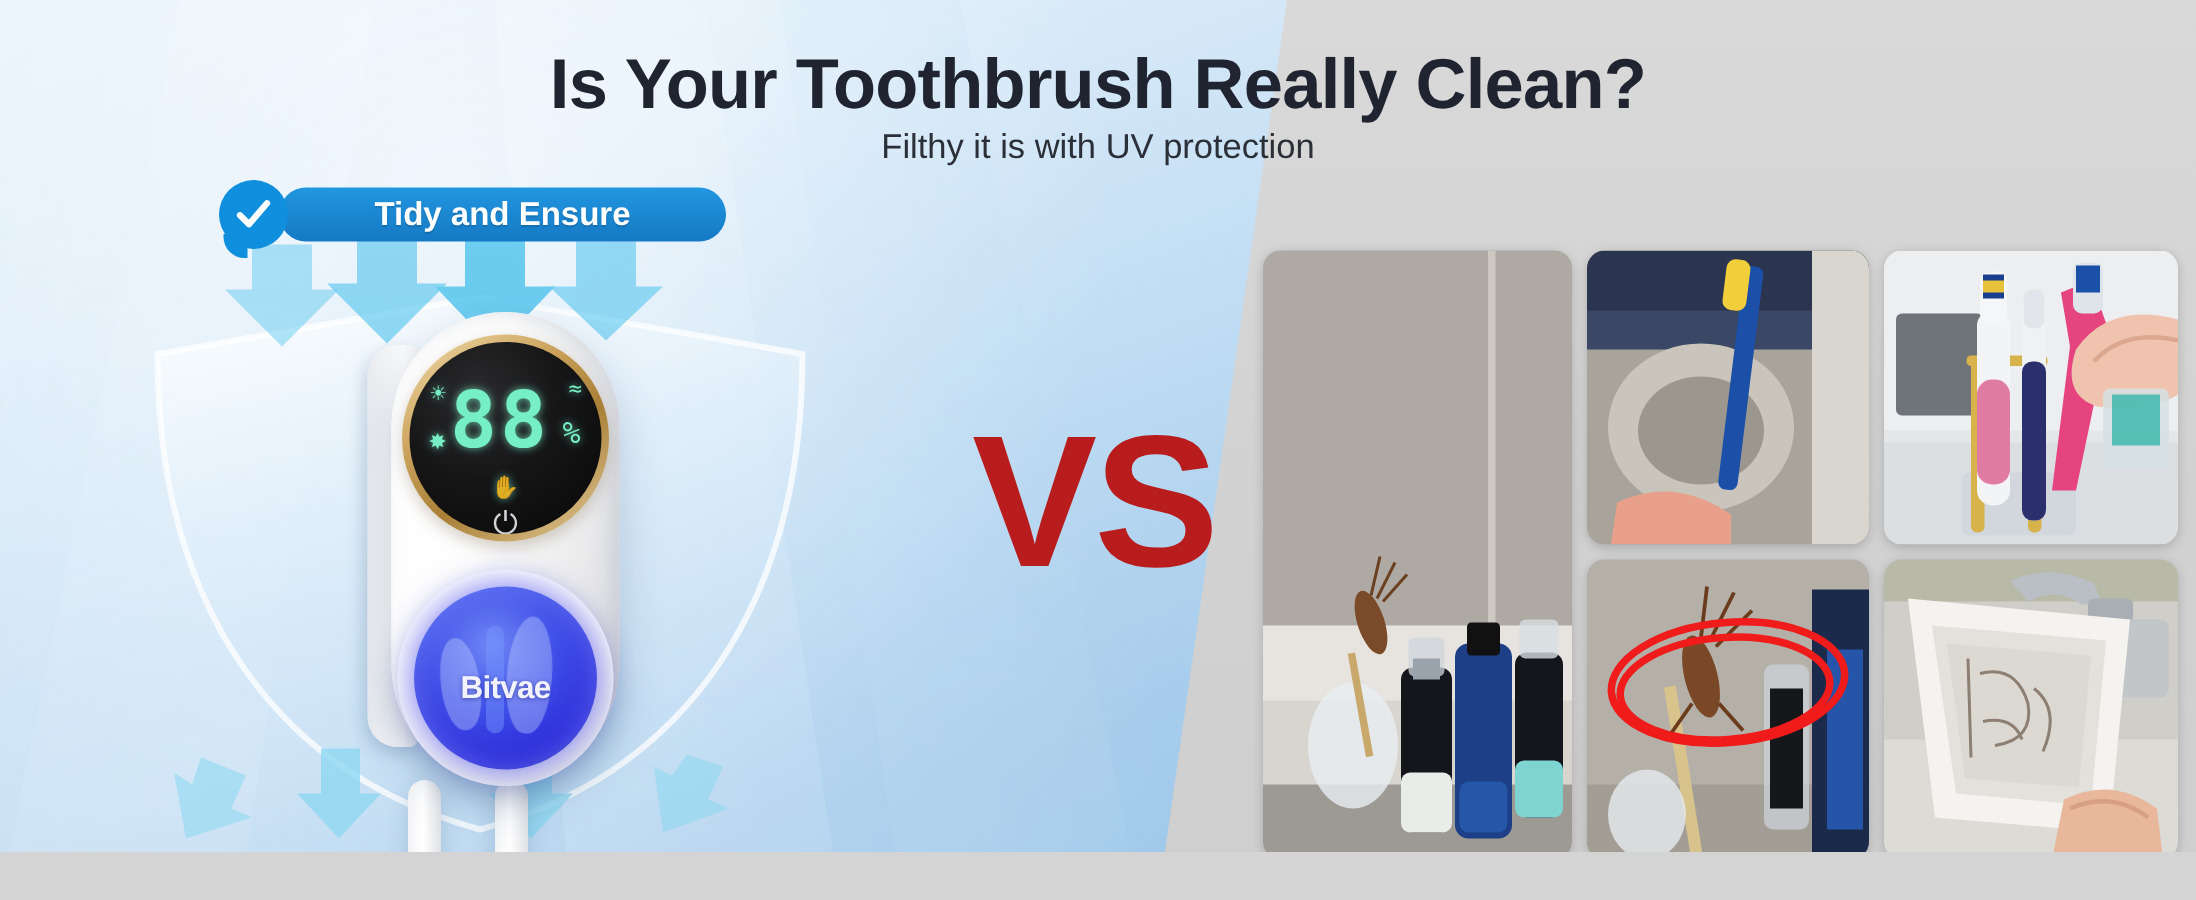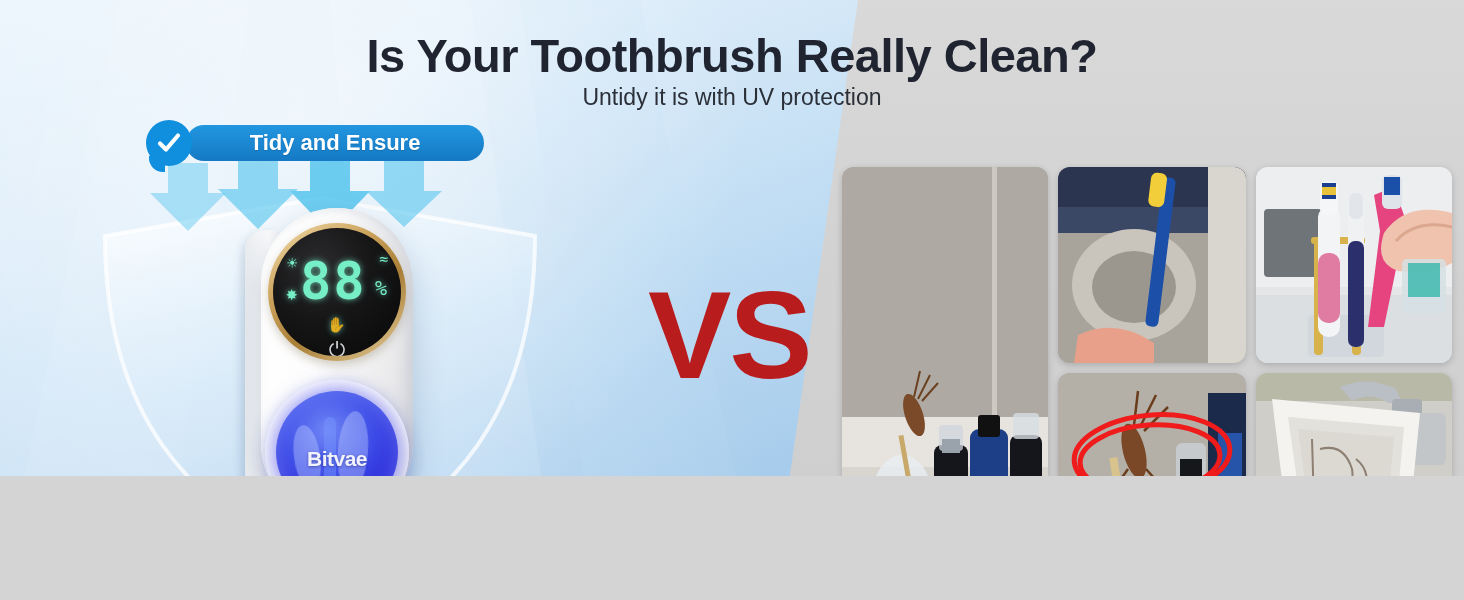--- a/index.html
+++ b/index.html
@@ -2,21 +2,21 @@
 <html><head>
 <meta charset="utf-8">
 <style>
   * { margin:0; padding:0; box-sizing:border-box; }
   html,body { width:1464px; height:600px; overflow:hidden; }
   body {
     font-family:"Liberation Sans", sans-serif;
     background:#d4d4d4;
     position:relative;
   }
-  #stage { position:absolute; inset:0; width:1464px; height:476px; overflow:hidden;padding-left:16px; }
+  #stage { position:absolute; inset:0; width:1464px; height:568px; overflow:hidden;padding-left:16px; }
 
   
   .bg-right {
     position:absolute; inset:0;
     background:linear-gradient(180deg,#d9d9d9 0%,#d2d2d2 55%,#cfcfcf 100%);
   }
   .bg-left {
     position:absolute; top:0; left:0; width:900px; height:600px;
     background:linear-gradient(160deg,#eaf4fc 0%,#dcecf9 25%,#bfdcf3 55%,#a8cdec 80%,#9cc6e9 100%);
     clip-path:polygon(0 0, 858px 0, 772px 600px, 0 600px);
@@ -190,21 +190,21 @@
     </g>
     <g fill="#8fd8f2" opacity=".8">
       <path d="M24 350 L54 362 L44 384 L58 390 L14 404 L6 360 L18 368 Z" opacity=".75"></path>
       <path d="M104 344 L130 344 L130 374 L144 374 L116 404 L88 374 L104 374 Z"></path>
       <path d="M232 344 L258 344 L258 374 L272 374 L244 404 L216 374 L232 374 Z"></path>
       <path d="M348 348 L372 356 L362 378 L376 384 L332 400 L326 356 L338 362 Z" opacity=".75"></path>
     </g>
   </svg>
 
   <div class="title">Is Your Toothbrush Really Clean?</div>
-  <div class="subtitle">Untidy it is with UV protection</div>
+  <div class="subtitle">Filthy it is with UV protection</div>
 
   <div class="badge-wrap badge-good">
     <div class="bubble bubble-good">
       <svg width="26" height="26" viewBox="0 0 26 26">
         <path d="M4 13.5 L10 19.5 L22 5.5" stroke="#ffffff" stroke-width="4.2" fill="none" stroke-linecap="round" stroke-linejoin="round"></path>
       </svg>
     </div>
     <div class="pill pill-good">Tidy and Ensure</div>
   </div>
 

